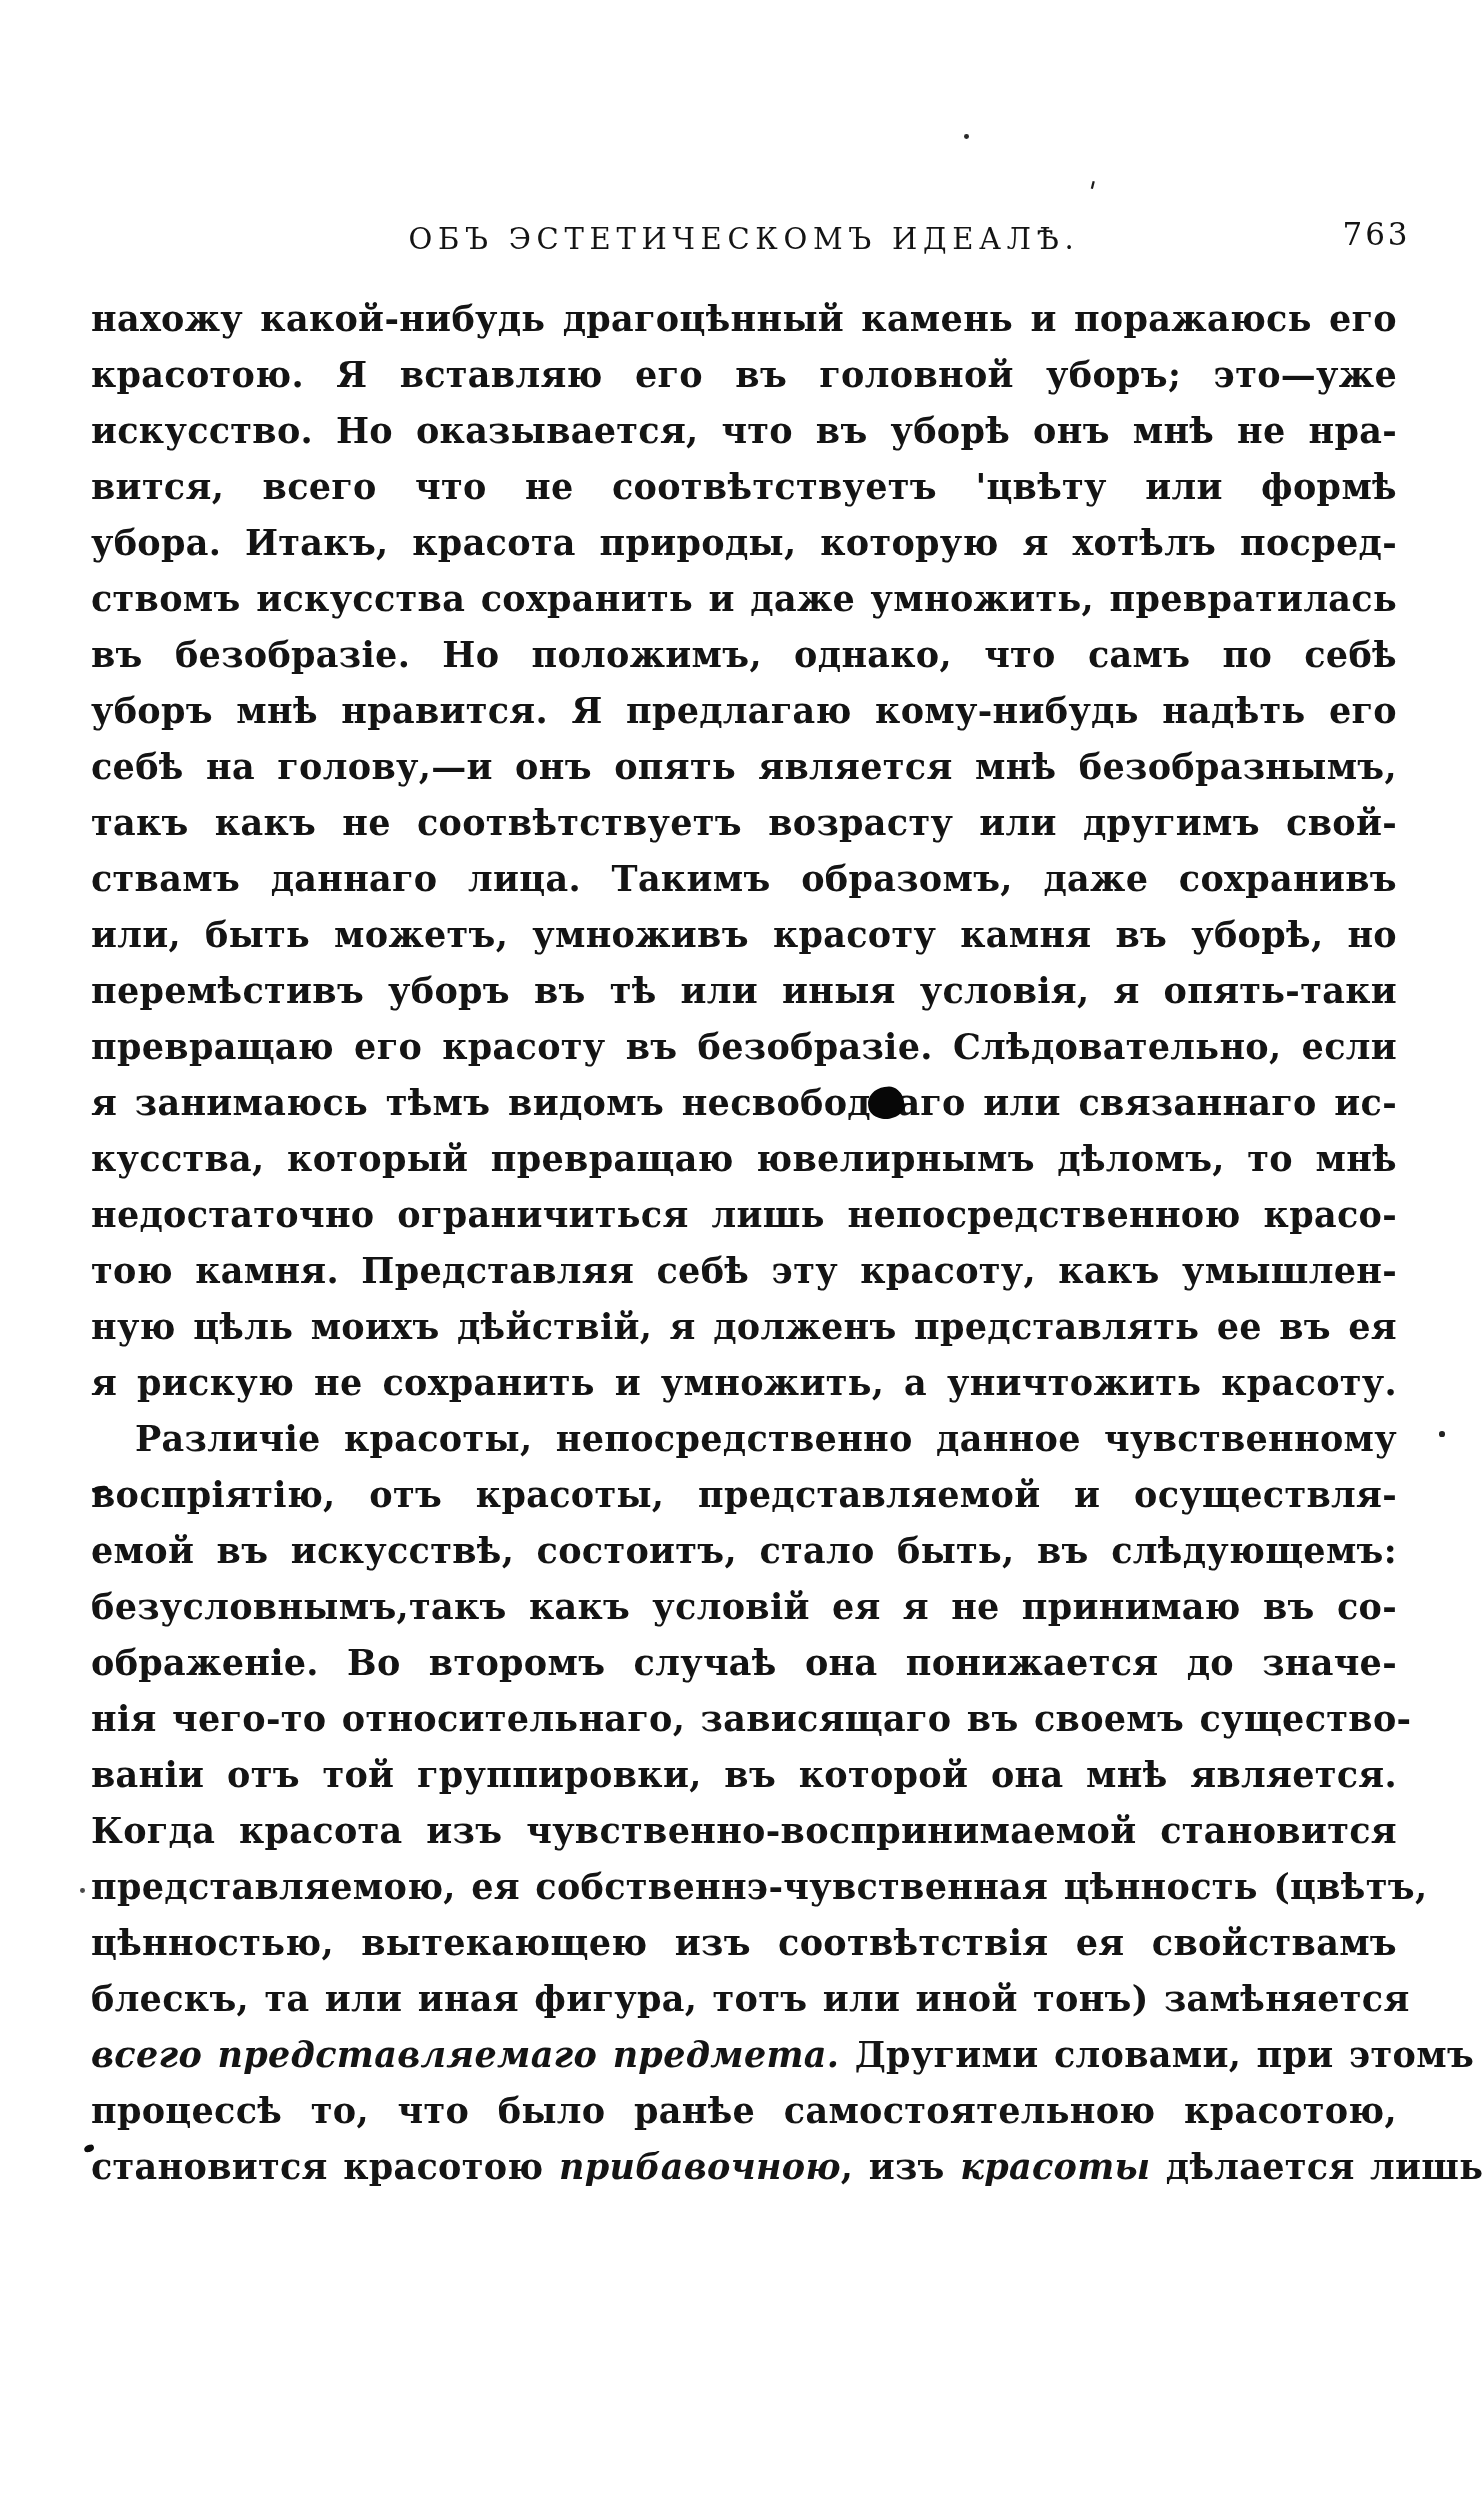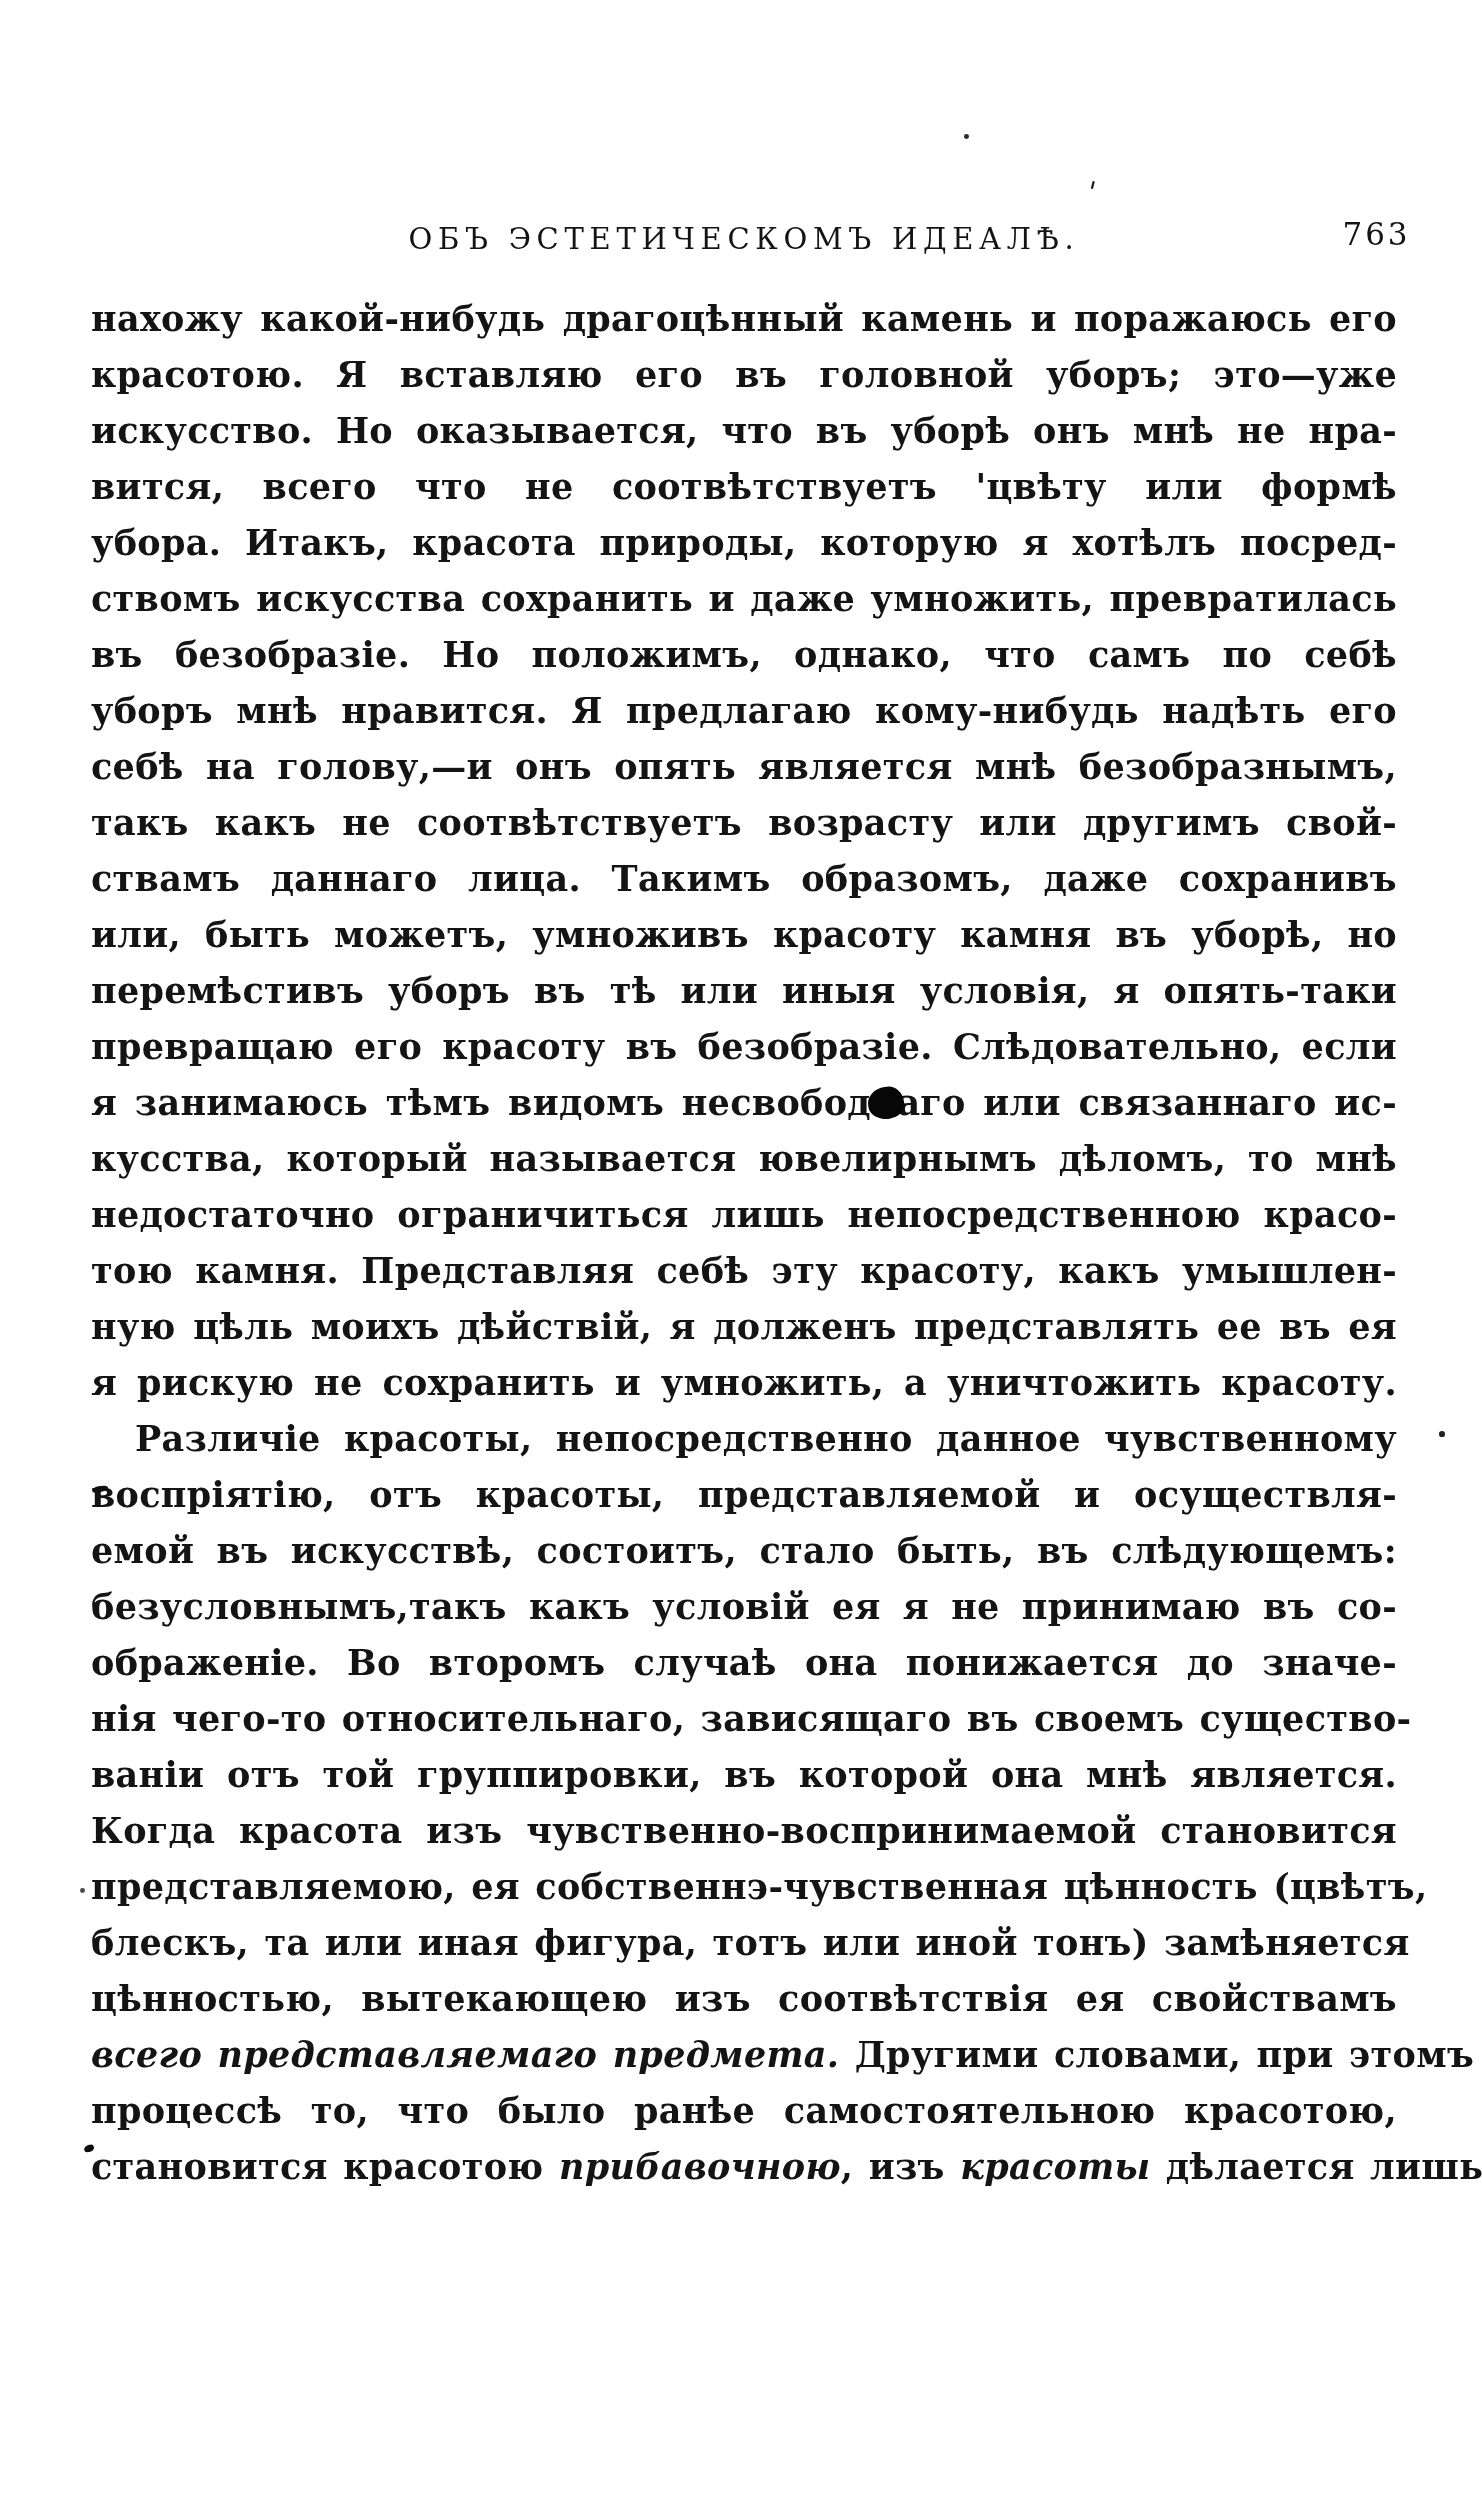--- a/index.html
+++ b/index.html
@@ -134,36 +134,36 @@
     <div class="line"><span>ствомъ искусства сохранить и даже умножить, превратилась</span></div>
     <div class="line"><span>въ безобразіе. Но положимъ, однако, что самъ по себѣ</span></div>
     <div class="line"><span>уборъ мнѣ нравится. Я предлагаю кому-нибудь надѣть его</span></div>
     <div class="line"><span>себѣ на голову,—и онъ опять является мнѣ безобразнымъ,</span></div>
     <div class="line"><span>такъ какъ не соотвѣтствуетъ возрасту или другимъ свой-</span></div>
     <div class="line"><span>ствамъ даннаго лица. Такимъ образомъ, даже сохранивъ</span></div>
     <div class="line"><span>или, быть можетъ, умноживъ красоту камня въ уборѣ, но</span></div>
     <div class="line"><span>перемѣстивъ уборъ въ тѣ или иныя условія, я опять-таки</span></div>
     <div class="line"><span>превращаю его красоту въ безобразіе. Слѣдовательно, если</span></div>
     <div class="line"><span>я занимаюсь тѣмъ видомъ несвобод</span><span class="blot"></span><span>аго или связаннаго ис-</span></div>
-    <div class="line"><span>кусства, который называется ювелирнымъ дѣломъ, то мнѣ</span></div>
+    <div class="line"><span>кусства, который превращаю ювелирнымъ дѣломъ, то мнѣ</span></div>
     <div class="line"><span>недостаточно ограничиться лишь непосредственною красо-</span></div>
     <div class="line"><span>тою камня. Представляя себѣ эту красоту, какъ умышлен-</span></div>
     <div class="line"><span>ную цѣль моихъ дѣйствій, я долженъ представлять ее въ ея</span></div>
     <div class="line"><span>я рискую не сохранить и умножить, а уничтожить красоту.</span></div>
     <div class="line indent"><span>Различіе красоты, непосредственно данное чувственному</span></div>
     <div class="line"><span>воспріятію, отъ красоты, представляемой и осуществля-</span></div>
     <div class="line"><span>емой въ искусствѣ, состоитъ, стало быть, въ слѣдующемъ:</span></div>
     <div class="line"><span>безусловнымъ,такъ какъ условій ея я не принимаю въ со-</span></div>
     <div class="line"><span>ображеніе. Во второмъ случаѣ она понижается до значе-</span></div>
     <div class="line"><span>нія чего-то относительнаго, зависящаго въ своемъ существо-</span></div>
     <div class="line"><span>ваніи отъ той группировки, въ которой она мнѣ является.</span></div>
     <div class="line"><span>Когда красота изъ чувственно-воспринимаемой становится</span></div>
     <div class="line"><span>представляемою, ея собственнэ-чувственная цѣнность (цвѣтъ,</span></div>
+    <div class="line"><span>цѣнностью, вытекающею изъ соотвѣтствія ея свойствамъ</span></div>
     <div class="line"><span>блескъ, та или иная фигура, тотъ или иной тонъ) замѣняется</span></div>
-    <div class="line"><span>цѣнностью, вытекающею изъ соотвѣтствія ея свойствамъ</span></div>
     <div class="line"><em>всего представляемаго предмета.</em><span> Другими словами, при этомъ</span></div>
     <div class="line"><span>процессѣ то, что было ранѣе самостоятельною красотою,</span></div>
     <div class="line"><span>становится красотою </span><em>прибавочною</em><span>, изъ </span><em>красоты</em><span> дѣлается лишь</span></div>
   </div>
 
 <div class="mark mark-apostrophe">'</div>
 <div class="mark mark-speck-top"></div>
 <div class="mark mark-bird"></div>
 <div class="mark mark-dot-faint"></div>
 <div class="mark mark-dash-left"></div>

